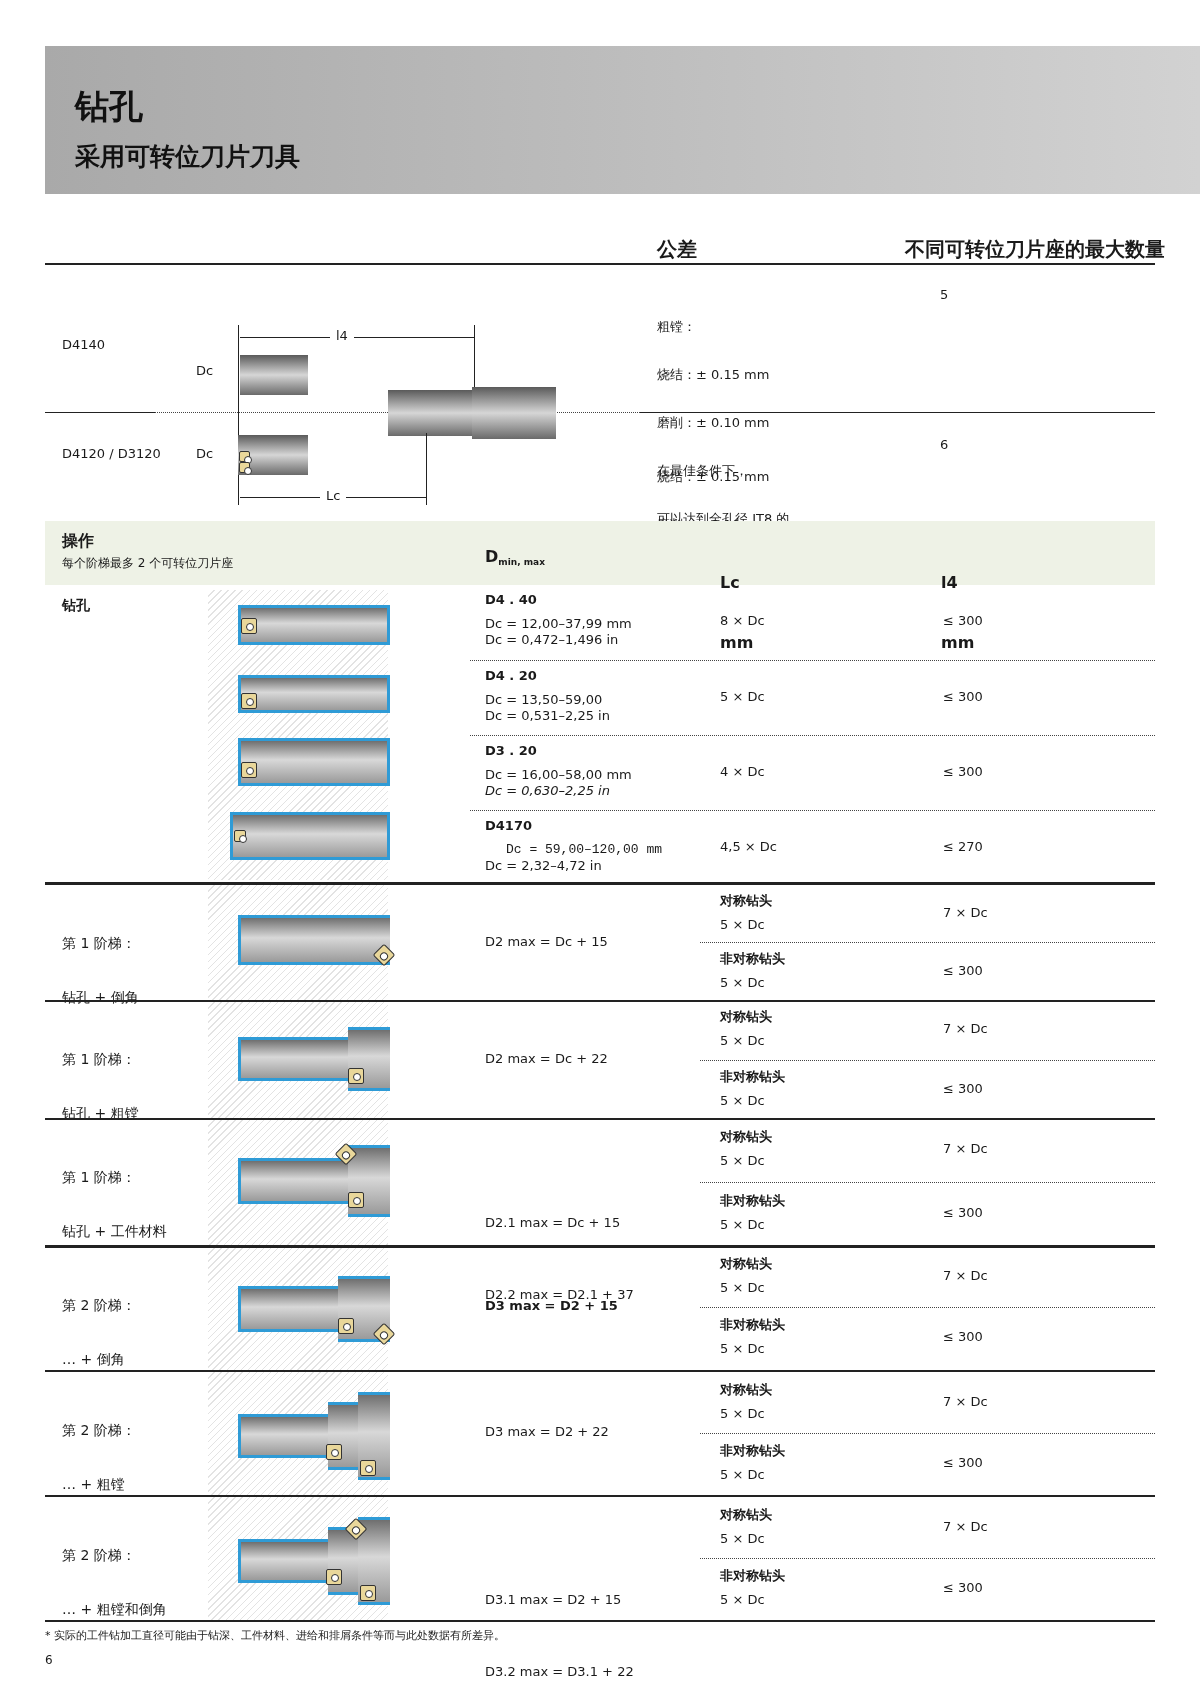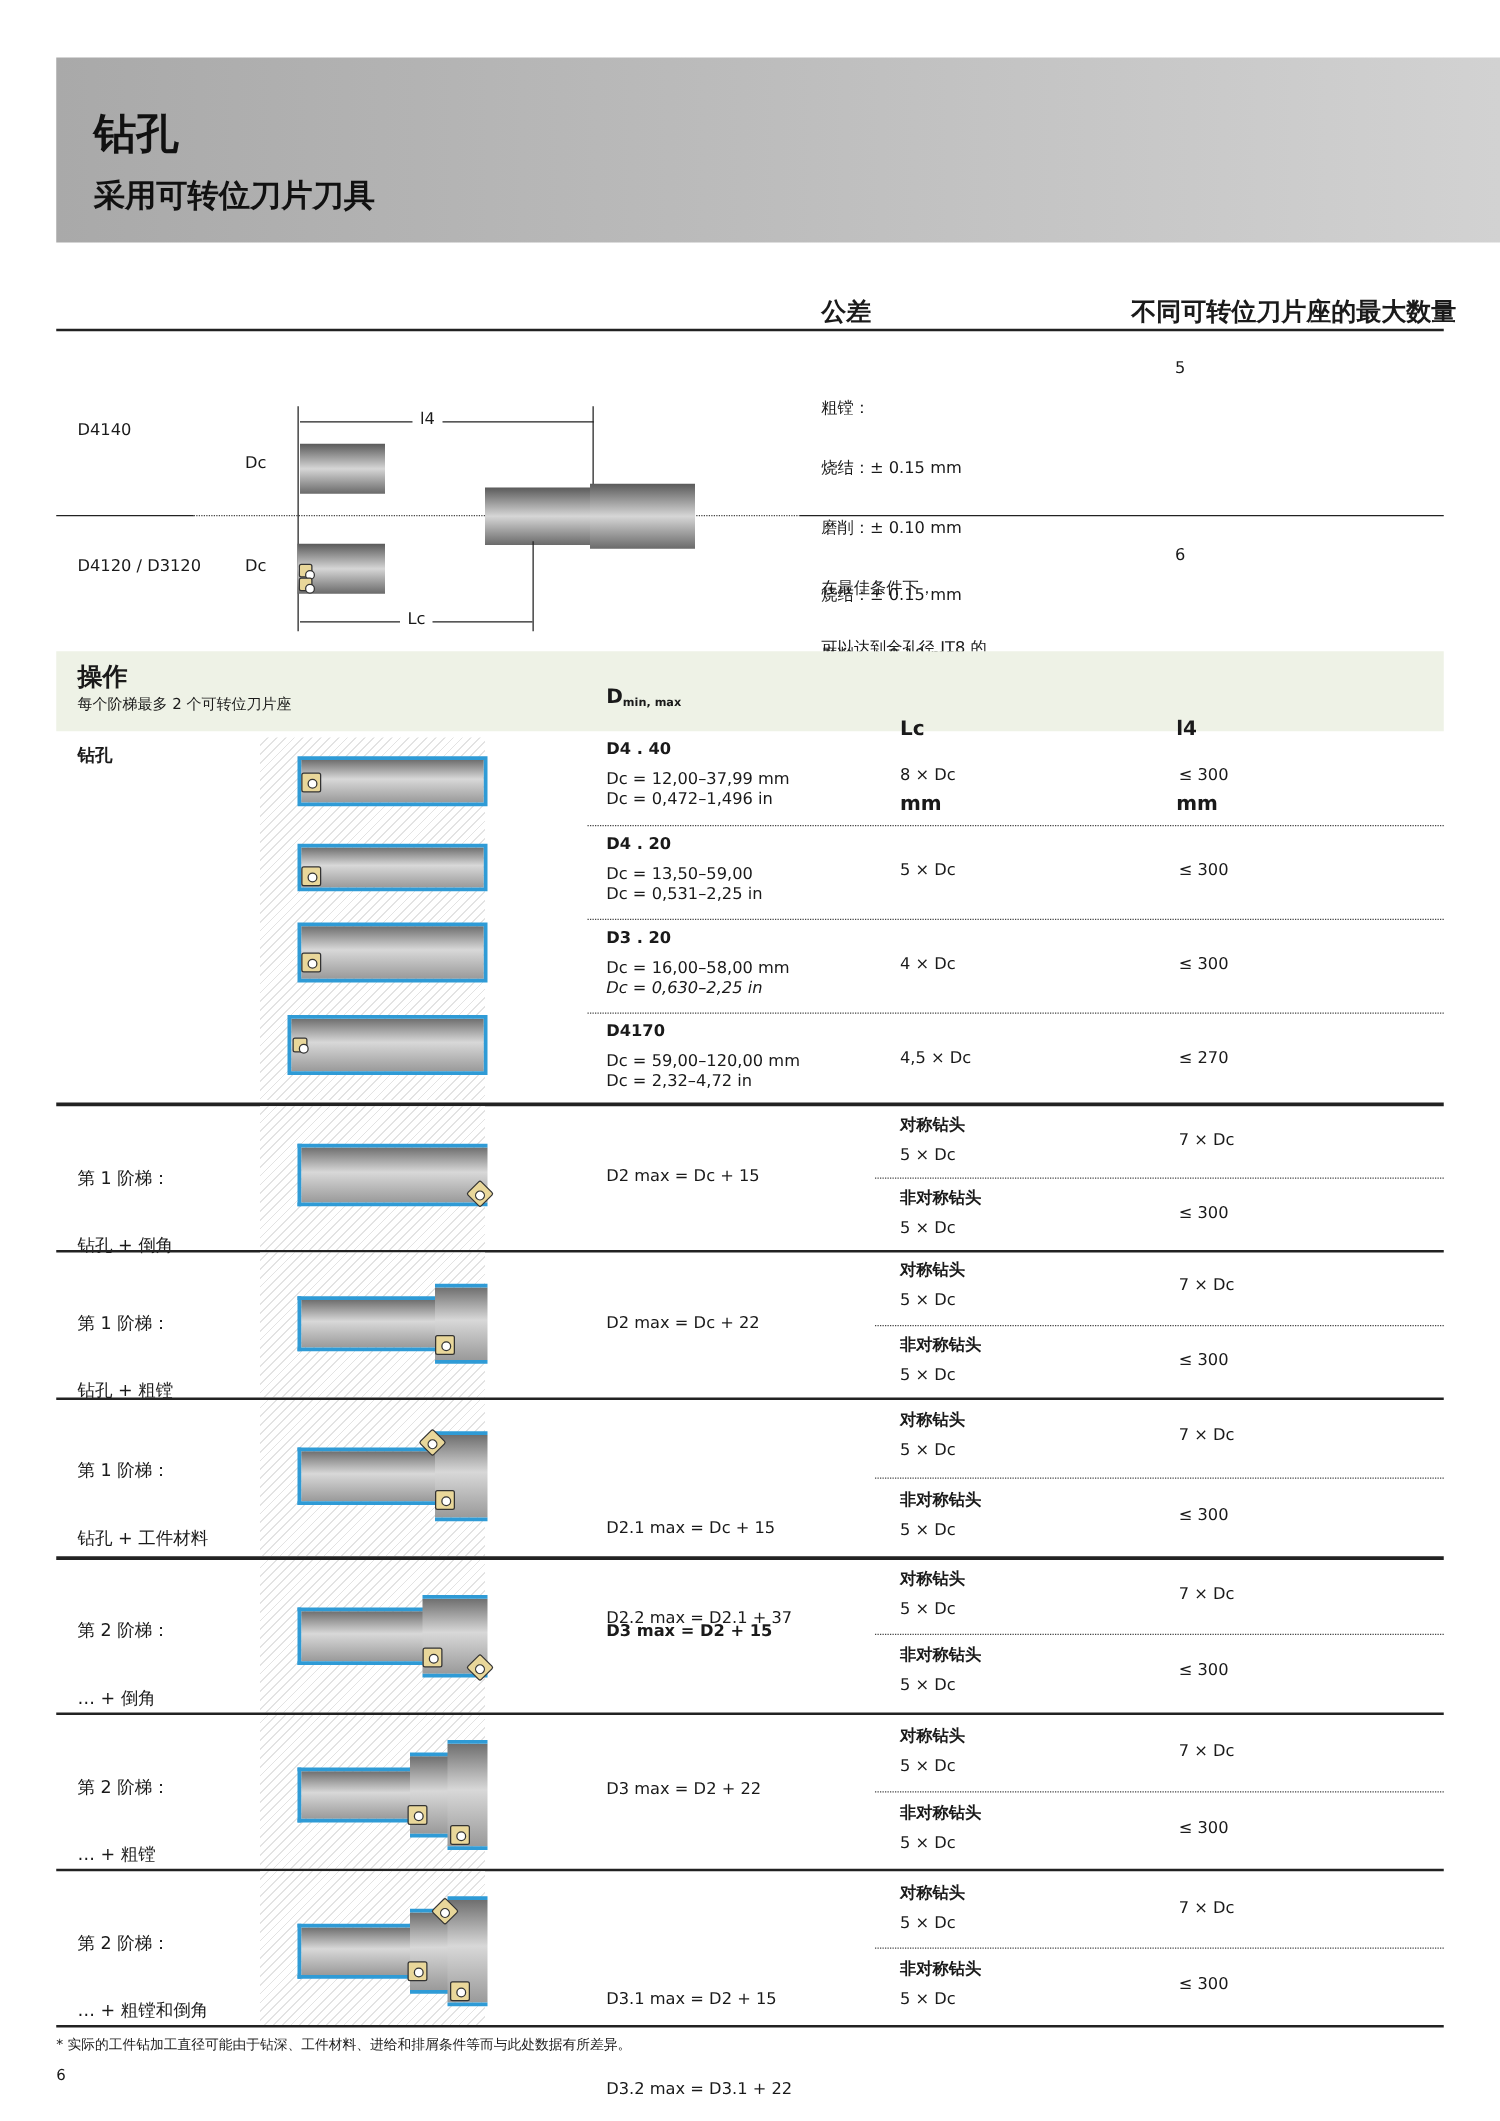--- a/index.html
+++ b/index.html
@@ -80,21 +80,21 @@
   <div class="insert" style="left:239px;top:451px;width:11px;height:11px;"></div>
   <div class="insert" style="left:239px;top:462px;width:11px;height:11px;"></div>
   <div class="tool" style="left:388px;top:390px;width:168px;height:46px;"></div>
   <div class="tool" style="left:472px;top:387px;width:84px;height:52px;"></div>
   <div class="arrowline" style="left:240px;top:497px;width:186px;"></div>
   <div class="dim" style="left:320px;top:488px;background:#fff;padding:0 6px;">Lc</div>
   <div class="vline" style="left:426px;top:433px;height:72px;"></div>
 </div>
 
 <div class="opbar">
-  <div class="txt bold" style="left:17px;top:12px;font-size:20px;">操作</div>
+  <div class="txt bold" style="left:17px;top:12px;font-size:16px;">操作</div>
   <div class="txt" style="left:17px;top:34px;font-size:12px;">每个阶梯最多 2 个可转位刀片座</div>
   <div class="txt bold" style="left:440px;top:28px;font-size:16px;"><span>D</span><span class="sub">min, max</span></div>
   <div class="txt bold" style="left:675px;top:12px;font-size:16px;line-height:20px;">
     <div>Lc</div>
     <div>mm</div>
   </div>
   <div class="txt bold" style="left:896px;top:12px;font-size:16px;line-height:20px;">
     <div>l4</div>
     <div>mm</div>
   </div>
@@ -134,21 +134,21 @@
   <div class="txt bold" style="left:485px;top:743px;">D3 . 20</div>
   <div class="txt" style="left:485px;top:767px;">Dc = 16,00–58,00 mm</div>
   <div class="txt" style="left:485px;top:783px;font-style:italic;">Dc = 0,630–2,25 in</div>
   <div class="txt" style="left:720px;top:764px;">4 × Dc</div>
   <div class="txt" style="left:943px;top:764px;">≤ 300</div>
 </div>
 <div class="dotrule" style="top:810px;left:470px;width:685px;"></div>
 
 <div>
   <div class="txt bold" style="left:485px;top:818px;">D4170</div>
-  <div class="txt" style="left:485px;top:842px;">Dc = 59,00–120,00 mm</div>
+  <div class="txt" style="left:506px;top:842px;font-family:Liberation Mono, monospace;">Dc = 59,00–120,00 mm</div>
   <div class="txt" style="left:485px;top:858px;">Dc = 2,32–4,72 in</div>
   <div class="txt" style="left:720px;top:839px;">4,5 × Dc</div>
   <div class="txt" style="left:943px;top:839px;">≤ 270</div>
 </div>
 <div class="rule" style="top:882px;height:3px;"></div>
 
 <div>
   <div class="txt" style="left:62px;top:898px;font-size:14px;line-height:18px;">
     <div>第 1 阶梯：</div>
     <div>钻孔 + 倒角</div>

